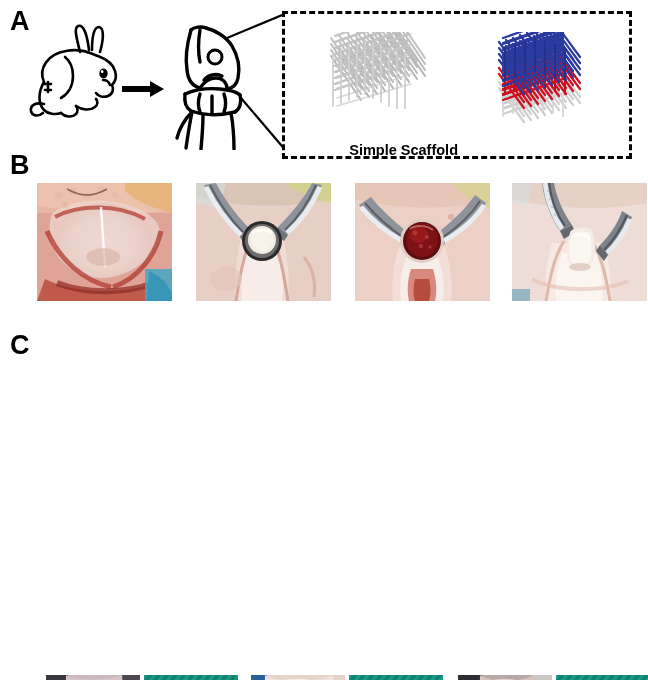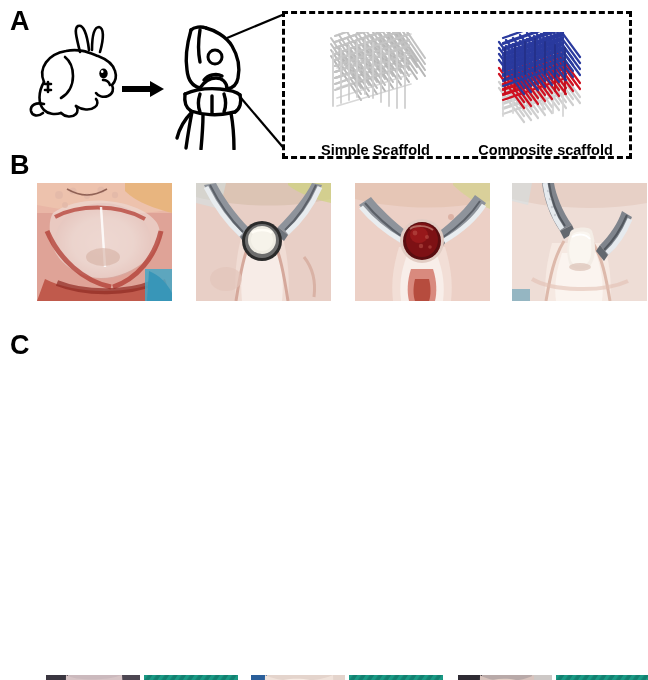--- a/index.html
+++ b/index.html
@@ -34,21 +34,21 @@
     background:#fff;
   }
   .scaffold-cell{
     position:absolute;
     top:16px;
     width:165px;height:130px;
   }
   .scaffold-cap{
     position:absolute;
     bottom:2px;left:0;right:0;
-    text-align:center;
+    text-align:right;
     font-size:14.5px;
     font-weight:bold;
     color:#000;
     white-space:nowrap;
   }
   .scaffold-art{position:absolute;top:2px;left:0;width:165px;height:100px;}
 
   .rabbit-wrap{position:absolute;left:18px;top:20px;width:135px;height:115px;}
   .knee-wrap{position:absolute;left:160px;top:22px;width:110px;height:128px;}
   .arrow-wrap{position:absolute;left:120px;top:78px;width:46px;height:22px;}
@@ -294,21 +294,20 @@
                 <line x1="52" y1="13" x2="52" y2="45"></line>
                 <line x1="62" y1="10" x2="62" y2="42"></line>
                 <line x1="72" y1="7" x2="72" y2="39"></line>
                 <line x1="82" y1="10" x2="82" y2="42"></line>
                 <line x1="92" y1="13" x2="92" y2="45"></line>
                 <line x1="102" y1="16" x2="102" y2="48"></line>
               </g>
             </g>
           </svg>
         </div>
-        <div class="scaffold-cap">Composite scaffold</div>
       </div>
 
     </div>
   </div>
 
   <div id="panelB">
     <div class="panel-letter" style="left:10px;top:2px;">B</div>
 
     <div class="bphoto" style="left:37px;">
       <svg class="ph" viewBox="0 0 135 118" preserveAspectRatio="none">

